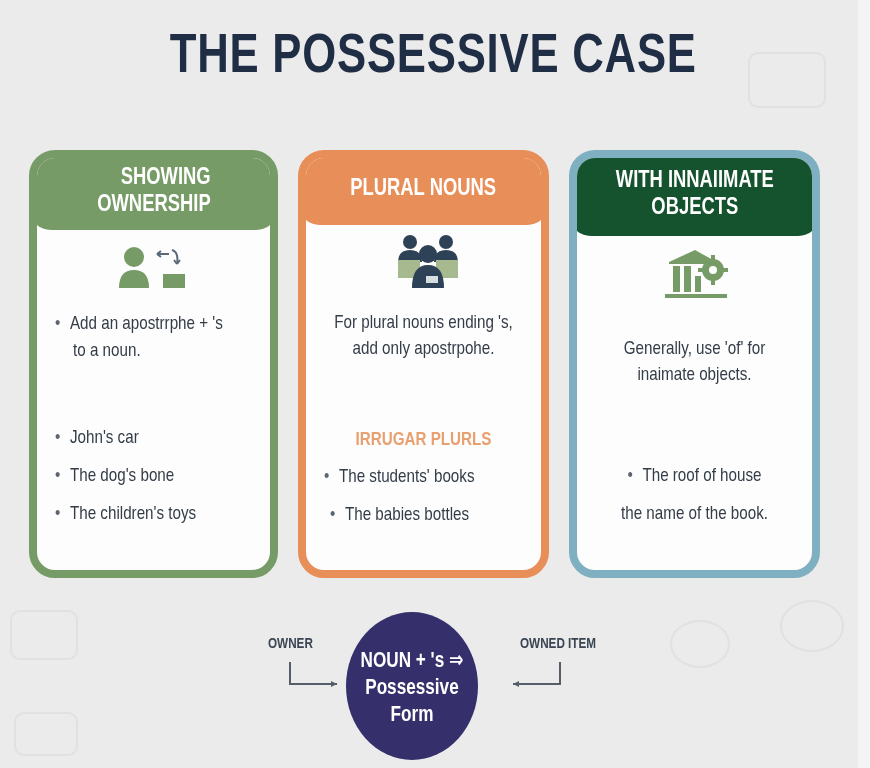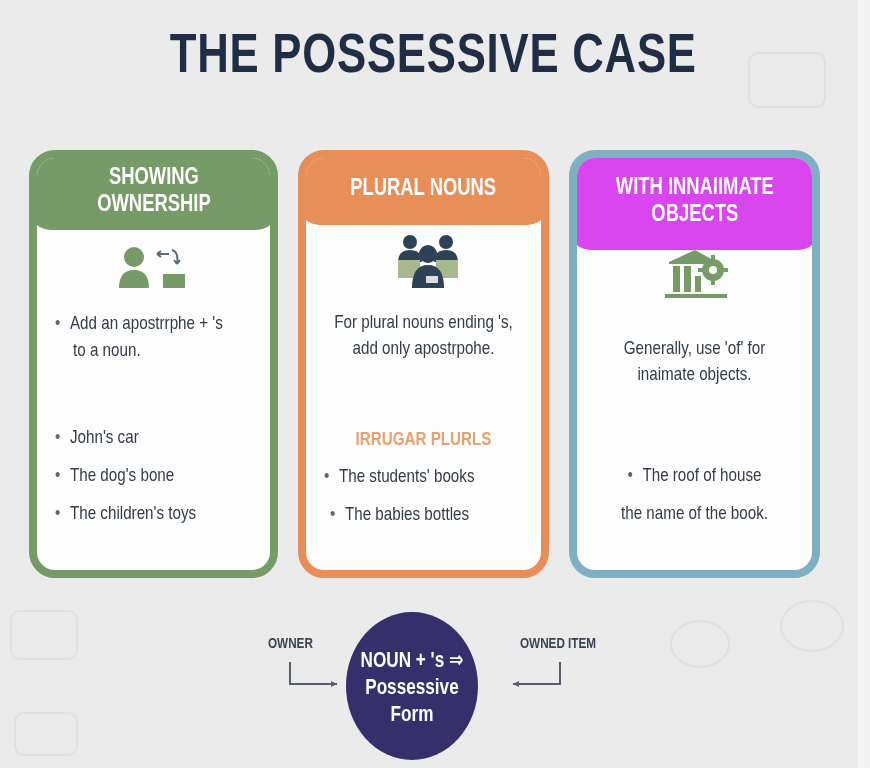--- a/index.html
+++ b/index.html
@@ -25,25 +25,25 @@
     position: absolute; left: -8px; right: -8px; top: -8px;
     border-radius: 26px 26px 22px 22px;
     color: #ffffff; font-weight: bold; text-align: center;
     display: flex; align-items: center; justify-content: center;
   }
   .card-header span {
     display: inline-block; font-size: 23px; line-height: 27px;
     transform: scaleX(0.8); white-space: pre-line;
   }
   .c1 { left: 29px; width: 249px; border-color: #769b66; }
-  .c1 .card-header { background: #769b66; height: 80px; }
+  .c1 .card-header { background: #769b66; height: 80px; text-align: right; }
   .c2 { left: 298px; width: 251px; border-color: #e88e58; }
   .c2 .card-header { background: #e88e58; height: 75px; }
   .c3 { left: 569px; width: 251px; border-color: #7fb0c2; }
-  .c3 .card-header { background: #d946ef; height: 100px; }
+  .c3 .card-header { background: #14532d; height: 86px; }
 
   .icon { position: absolute; }
   .txt {
     position: absolute; color: #333c47; font-size: 19px; line-height: 23px;
     transform: scaleX(0.8); transform-origin: left top; white-space: nowrap;
   }
   .txt.center { transform-origin: center top; text-align: center; }
   .bullet::before { content: "\2022"; color: #5c6670; margin-right: 12px; }
   .subhead {
     position: absolute; color: #e8a070; font-weight: bold; font-size: 19px;

